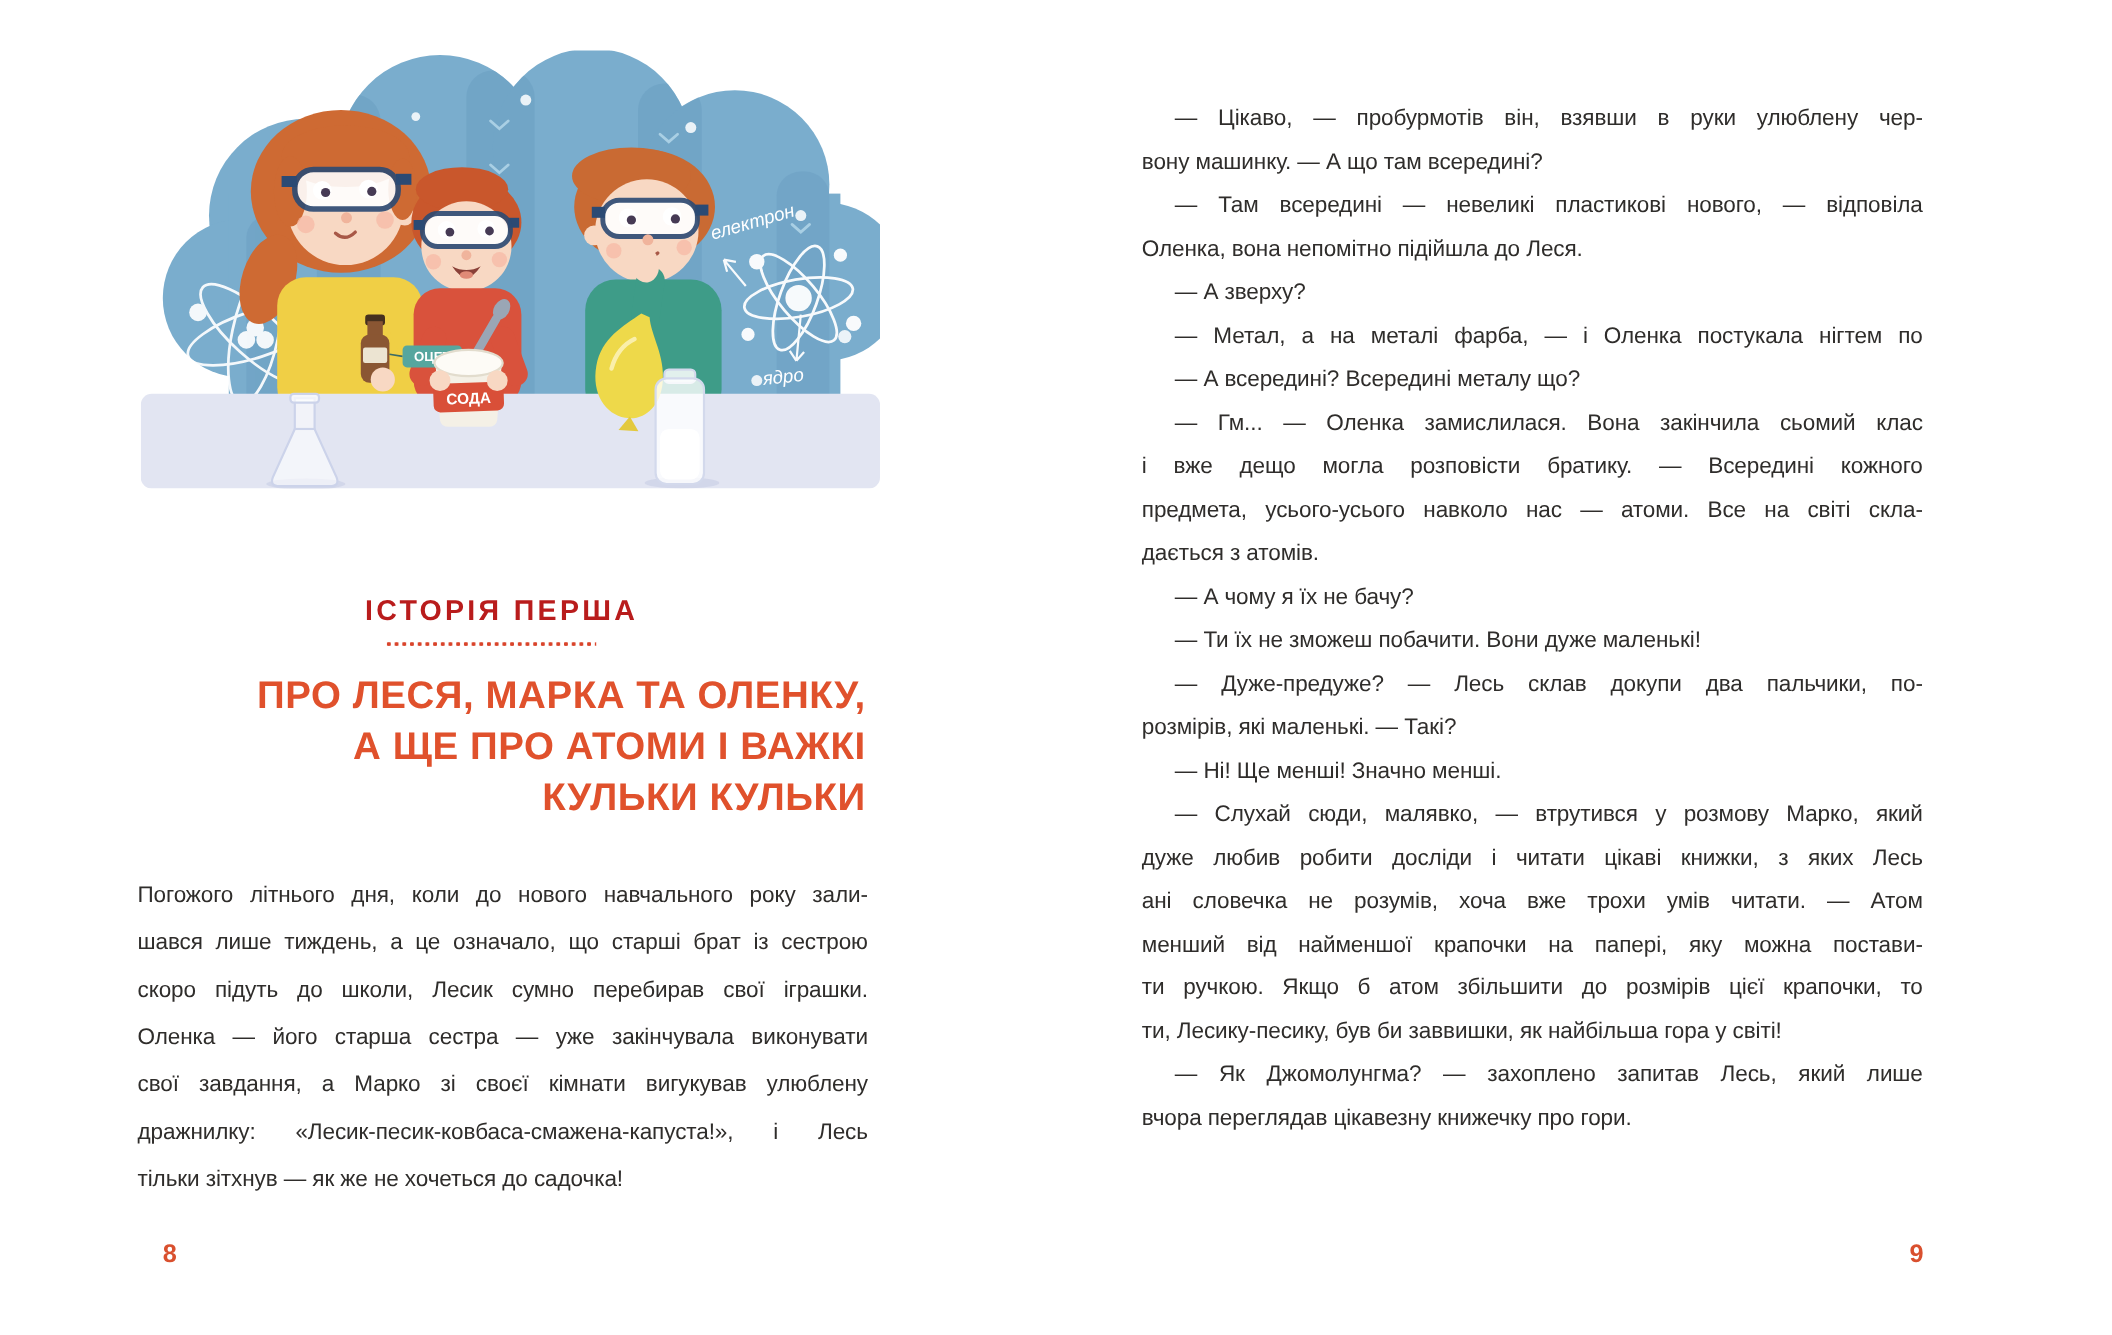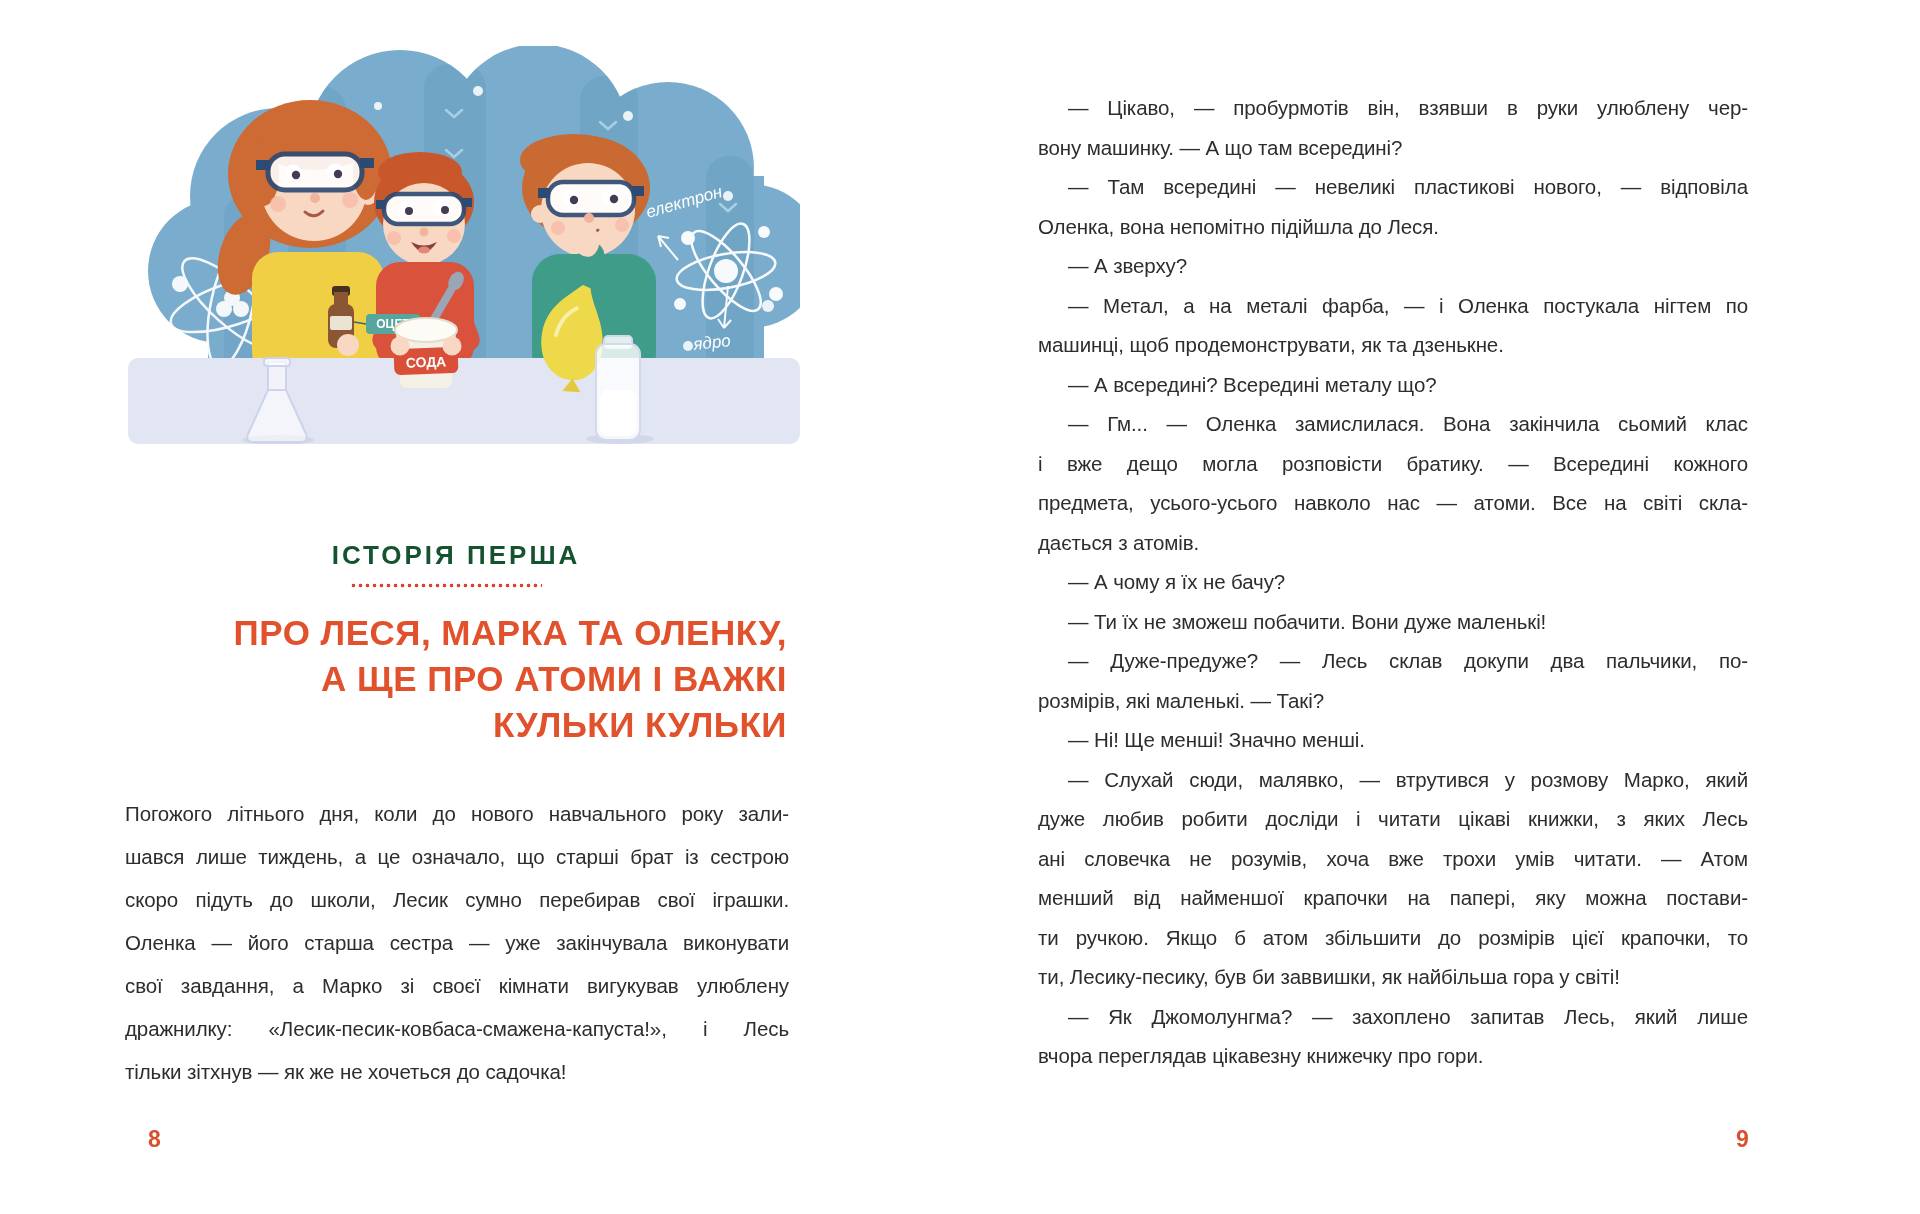--- a/index.html
+++ b/index.html
@@ -6,21 +6,21 @@
   .spread {
     position:relative; width:1920px; height:1214px; background:#ffffff;
     font-family:"Liberation Sans", sans-serif; color:#2f2d2b; overflow:hidden;
   }
   .abs { position:absolute; }
 
   
   .illustration { left:128px; top:46px; width:672px; height:398px; }
   .chapter-label {
     left:125px; top:540px; width:662px; text-align:center;
-    font-size:26px; font-weight:bold; letter-spacing:3px; color:#14532d;
+    font-size:26px; font-weight:bold; letter-spacing:3px; color:#b91c1c;
   }
   .dotted-divider {
     left:350px; top:583px; width:192px; height:5px;
     background-image:radial-gradient(circle, #d9442b 1.7px, rgba(0,0,0,0) 2.1px);
     background-size:7px 5px; background-repeat:repeat-x;
   }
   .story-title {
     left:125px; top:610px; width:662px; text-align:right;
     color:#e0512c; font-size:35px; font-weight:800; line-height:46px; letter-spacing:0.5px;
   }
@@ -277,21 +277,20 @@
   </div>
 
   <div>
     <div class="abs body-right">
         <div class="line first">— Цікаво, — пробурмотів він, взявши в руки улюблену чер-</div>
         <div class="line last">вону машинку. — А що там всередині?</div>
         <div class="line first">— Там всередині — невеликі пластикові нового, — відповіла</div>
         <div class="line last">Оленка, вона непомітно підійшла до Леся.</div>
         <div class="line last first">— А зверху?</div>
         <div class="line first">— Метал, а на металі фарба, — і Оленка постукала нігтем по</div>
-        <div class="line last">машинці, щоб продемонструвати, як та дзенькне.</div>
         <div class="line last first">— А всередині? Всередині металу що?</div>
         <div class="line first">— Гм... — Оленка замислилася. Вона закінчила сьомий клас</div>
         <div class="line">і вже дещо могла розповісти братику. — Всередині кожного</div>
         <div class="line">предмета, усього-усього навколо нас — атоми. Все на світі скла-</div>
         <div class="line last">дається з атомів.</div>
         <div class="line last first">— А чому я їх не бачу?</div>
         <div class="line last first">— Ти їх не зможеш побачити. Вони дуже маленькі!</div>
         <div class="line first">— Дуже-предуже? — Лесь склав докупи два пальчики, по-</div>
         <div class="line last">розмірів, які маленькі. — Такі?</div>
         <div class="line last first">— Ні! Ще менші! Значно менші.</div>

